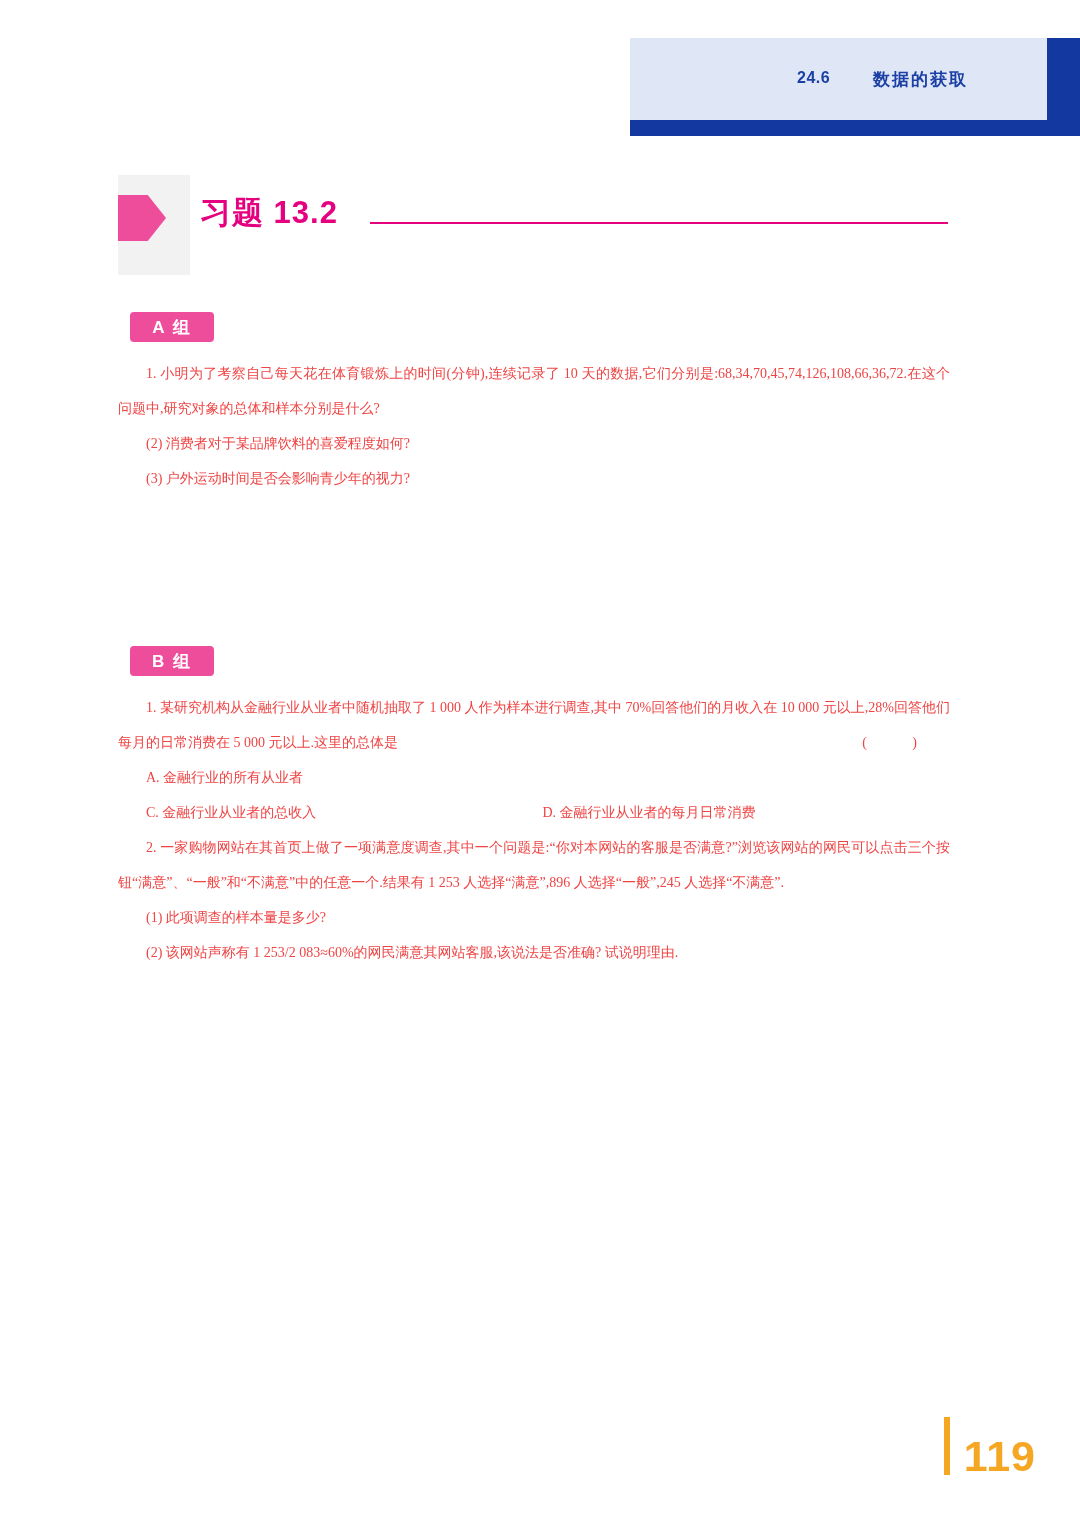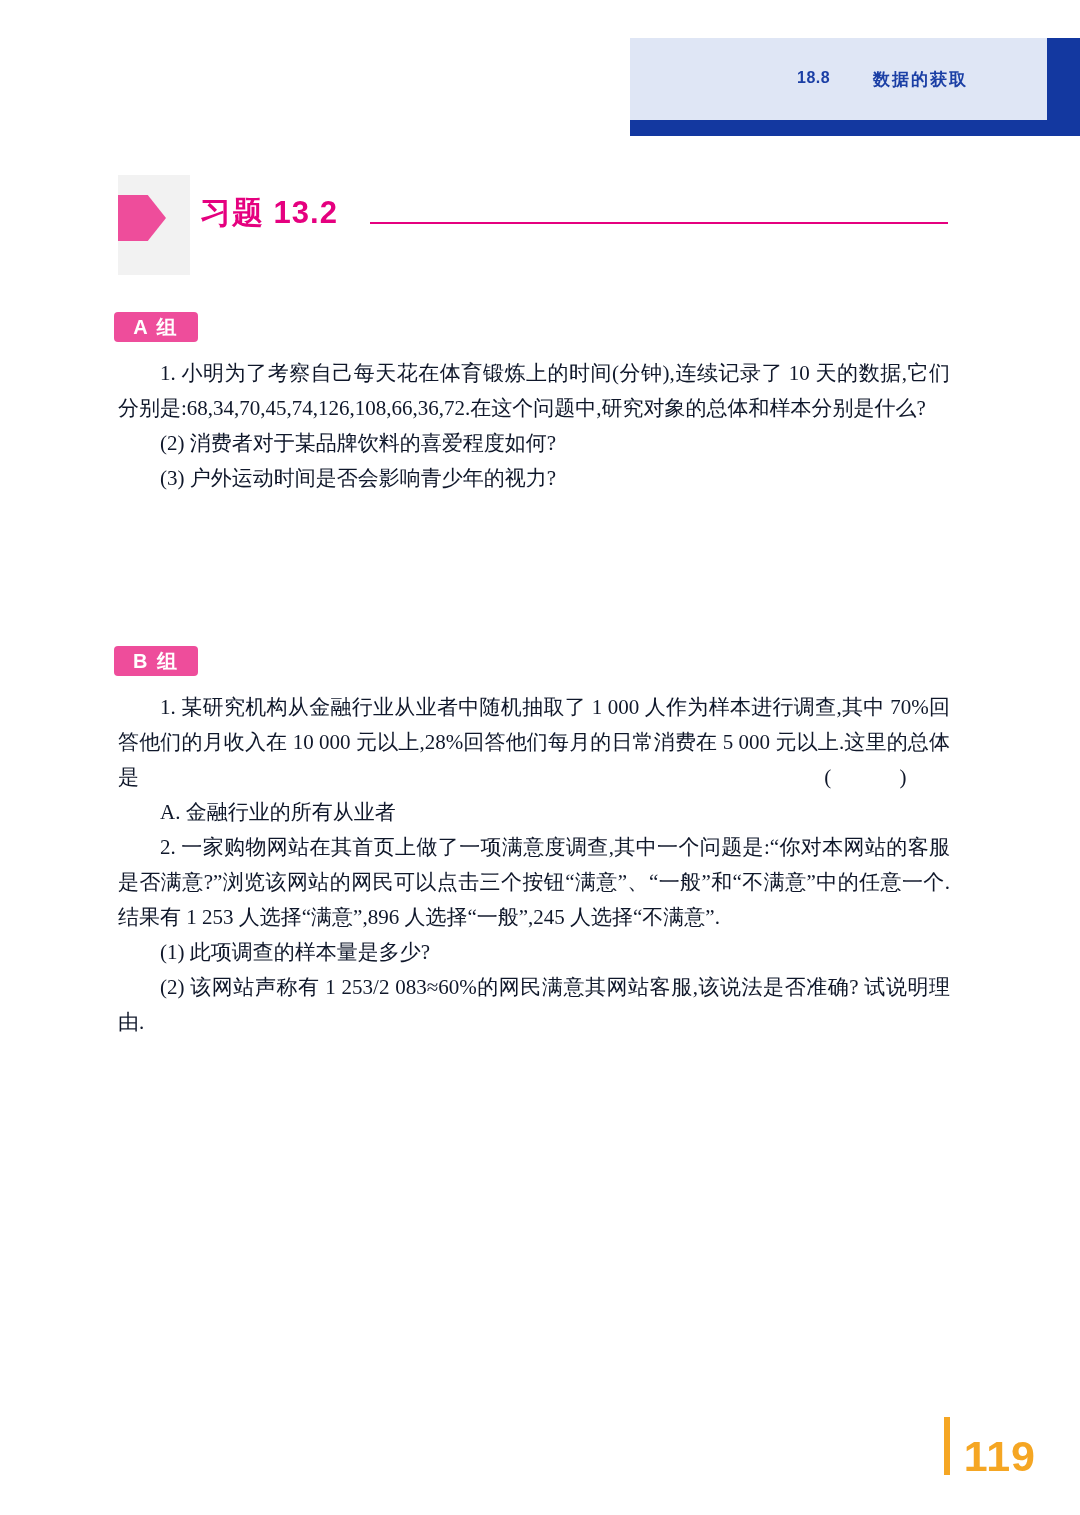--- a/index.html
+++ b/index.html
@@ -108,39 +108,40 @@
 
   
   .group-badge {
     position: absolute;
     width: 84px;
     height: 30px;
     background: #ee4d9b;
     border-radius: 4px;
     color: #ffffff;
     font-family: "Liberation Sans", sans-serif;
-    font-size: 20px;
+    font-size: 17px;
     font-weight: bold;
     letter-spacing: 2px;
     display: flex;
     align-items: center;
     justify-content: center;
+    margin-left: 16px;
   }
   #badge-a { top: 312px; left: 114px; }
   #badge-b { top: 646px; left: 114px; }
 
   
   .content {
     position: absolute;
     left: 118px;
     width: 832px;
-    font-size: 21px;
+    font-size: 14px;
     line-height: 35px;
     text-align: justify;
-    color: #0f172a;
+    color: #ef4444;
   }
   #block-a { top: 356px; }
   #block-b { top: 690px; }
 
   .p {
     margin: 0;
     text-indent: 2em;
   }
   .sub {
     text-indent: 2em;
@@ -184,21 +185,21 @@
     color: #f5a623;
     letter-spacing: 1px;
   }
 </style>
 </head>
 <body>
 
 <div class="header">
   <div class="header-bar-blue"></div>
   <div class="header-bar-light"></div>
-  <div class="header-section-num">18.8</div>
+  <div class="header-section-num">24.6</div>
   <div class="header-section-title">数据的获取</div>
 </div>
 
 <div class="title-block">
   <div class="title-tag-bg"></div>
   <div class="title-arrow"></div>
   <div class="title-text">习题 13.2</div>
   <div class="title-rule"></div>
 </div>
 
@@ -213,19 +214,23 @@
 <div class="group-badge" id="badge-b">B 组</div>
 
 <div class="content" id="block-b">
   <p class="p">
     <span>1. 某研究机构从金融行业从业者中随机抽取了 1 000 人作为样本进行调查,其中 70%回答他们的月收入在 10 000 元以上,28%回答他们每月的日常消费在 5 000 元以上.这里的总体是</span><span class="brackets">(    )</span>
   </p>
   <div class="clearline"></div>
   <div class="choices">
     <div class="col">A. 金融行业的所有从业者</div>
   </div>
+  <div class="choices">
+    <div class="col">C. 金融行业从业者的总收入</div>
+    <div class="col second">D. 金融行业从业者的每月日常消费</div>
+  </div>
   <p class="p">2. 一家购物网站在其首页上做了一项满意度调查,其中一个问题是:“你对本网站的客服是否满意?”浏览该网站的网民可以点击三个按钮“满意”、“一般”和“不满意”中的任意一个.结果有 1 253 人选择“满意”,896 人选择“一般”,245 人选择“不满意”.</p>
   <p class="p sub">(1) 此项调查的样本量是多少?</p>
   <p class="p sub">(2) 该网站声称有 1 253/2 083≈60%的网民满意其网站客服,该说法是否准确? 试说明理由.</p>
 </div>
 
 <div class="page-num-rule"></div>
 <div class="page-num">119</div>
 
 </body></html>

